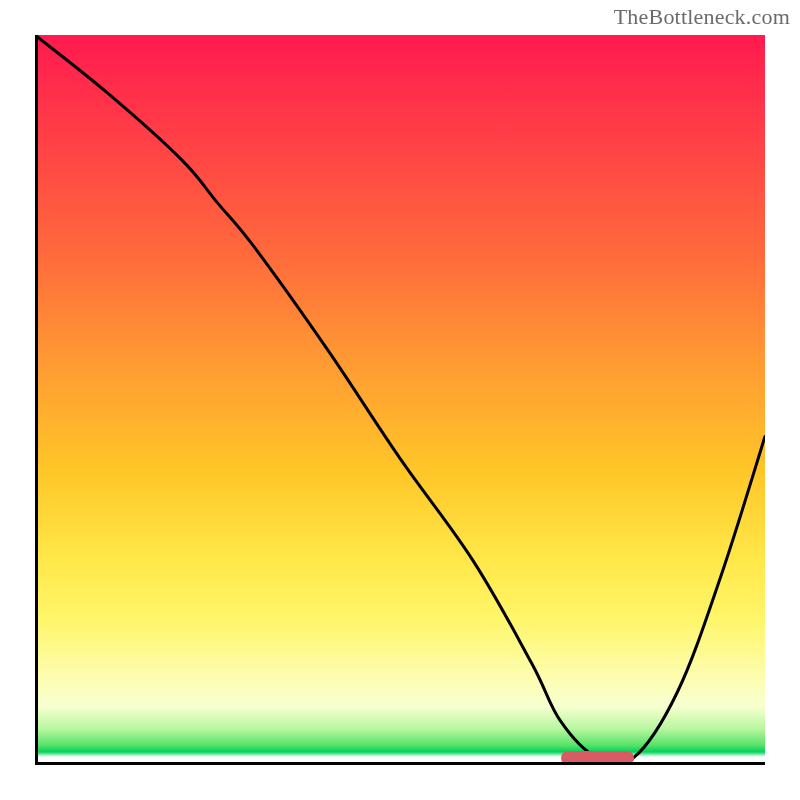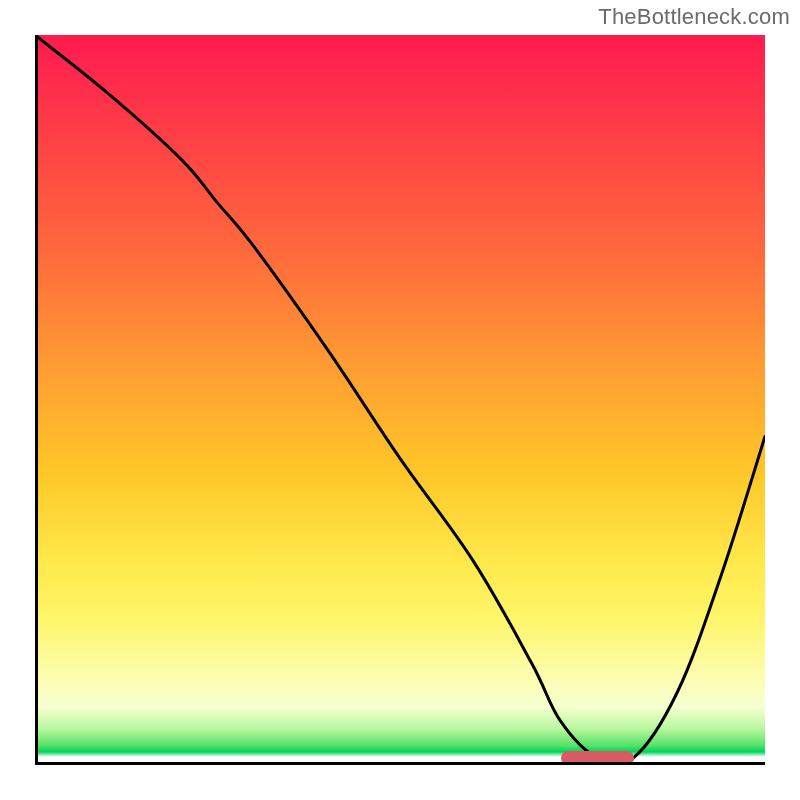--- a/index.html
+++ b/index.html
@@ -75,20 +75,21 @@
     background: #d95b63;
   }
   .watermark {
     position: absolute;
     top: 4px;
     right: 10px;
     color: #6b6b6b;
     font-size: 22px;
     font-weight: 500;
     letter-spacing: 0.2px;
+    font-family: Liberation Serif, serif;
   }
 </style>
 </head>
 <body>
 
 <div class="chart-container">
 
   <div class="watermark">TheBottleneck.com</div>
 
   <div class="plot-area">

